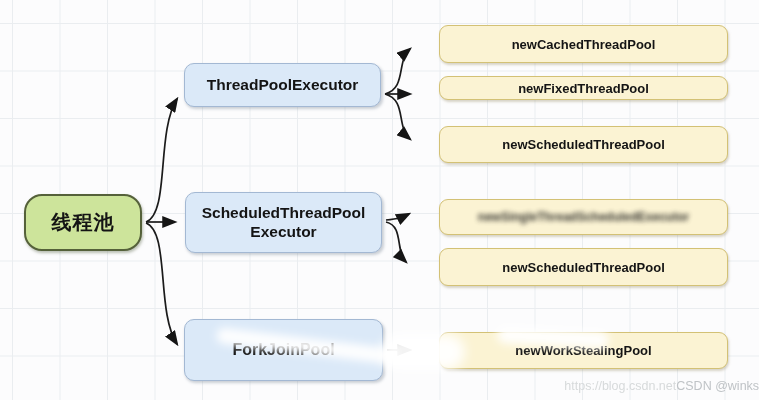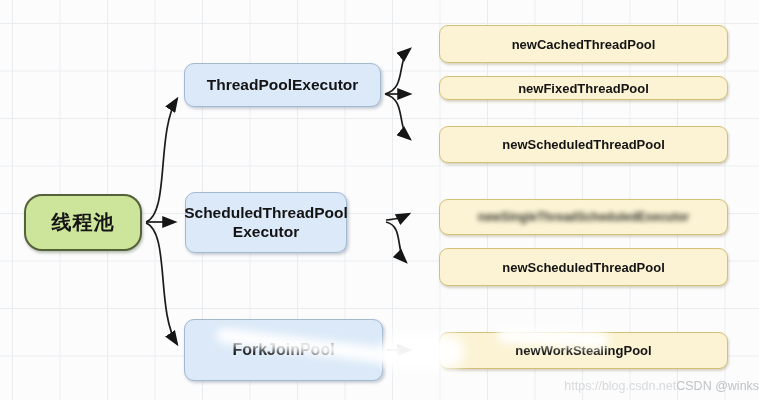--- a/index.html
+++ b/index.html
@@ -81,21 +81,21 @@
   </svg>
 
   <div class="node green" style="left:24px;top:194px;width:118px;height:57px">
     <span>线程池</span>
   </div>
 
   <div class="node blue" style="left:184px;top:63px;width:197px;height:44px">
     <span>ThreadPoolExecutor</span>
   </div>
 
-  <div class="node blue" style="left:185px;top:192px;width:162px;height:61px">
+  <div class="node blue" style="left:185px;top:192px;width:197px;height:61px">
     <span>ScheduledThreadPool
 Executor</span>
   </div>
 
   <div class="node blue" style="left:184px;top:319px;width:199px;height:62px;font-size:16px">
     <span>ForkJoinPool</span>
   </div>
 
   <div class="node yellow" style="left:419px;top:25px;width:289px;height:38px">
     <span>newCachedThreadPool</span>

